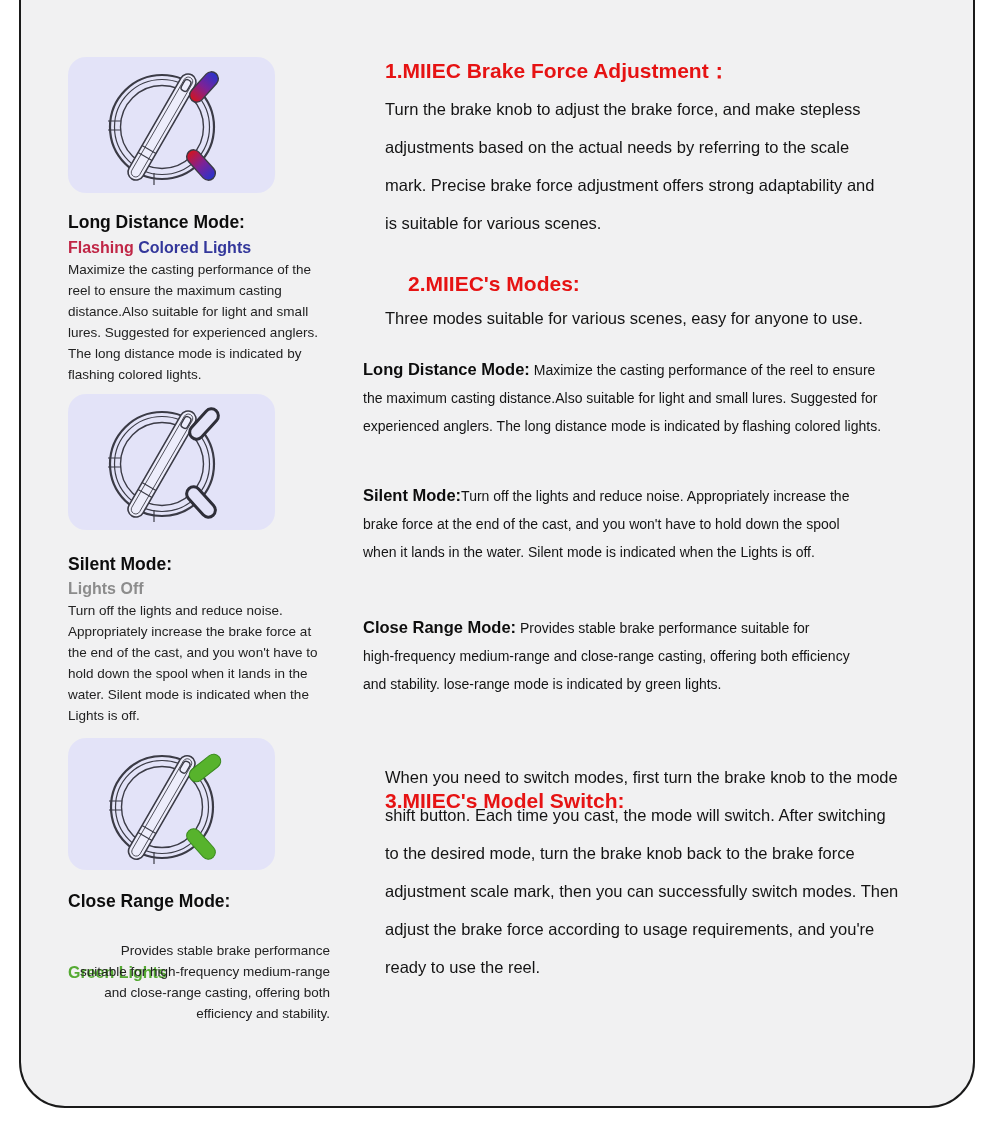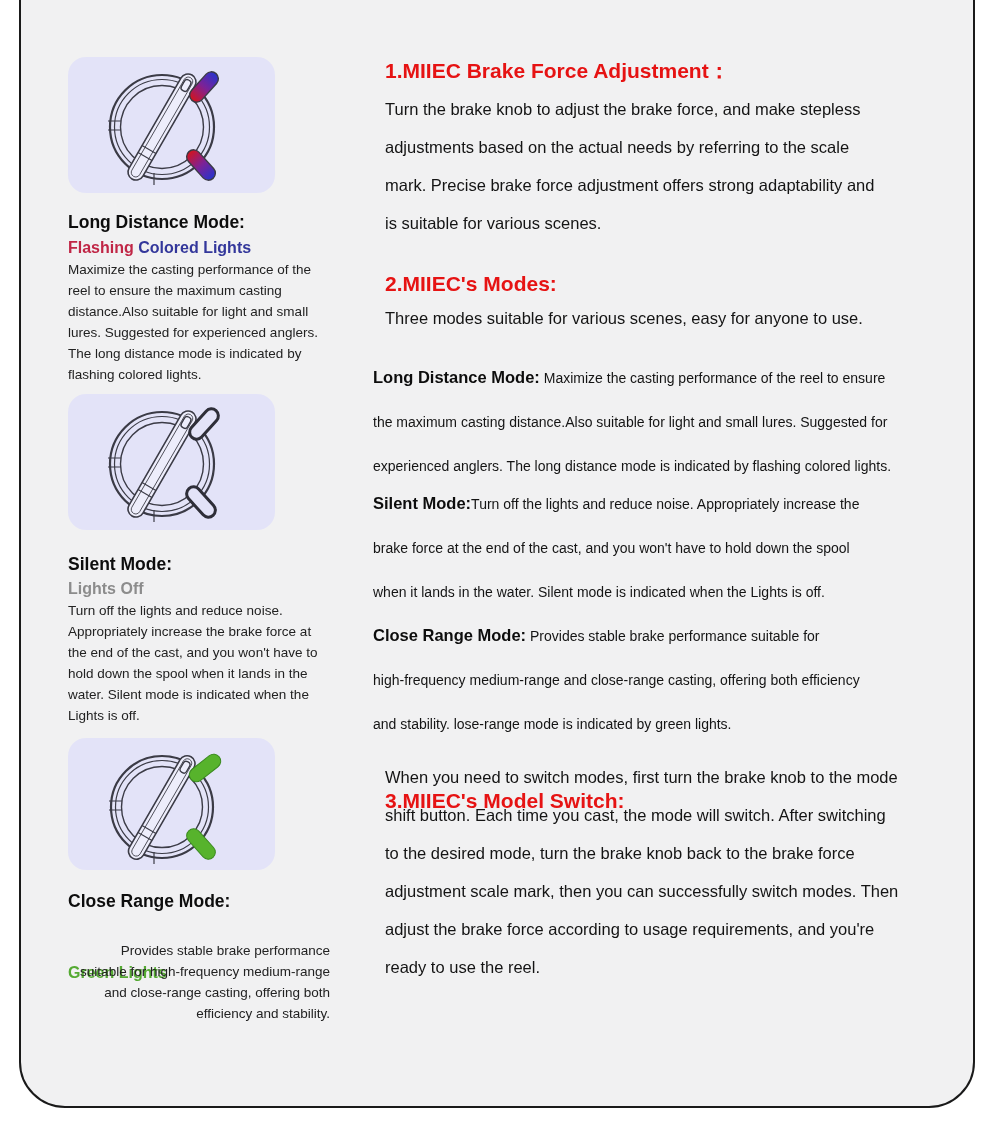--- a/index.html
+++ b/index.html
@@ -47,22 +47,22 @@
   .r-para{
     position:absolute;left:385px;width:568px;
     font-size:16.5px;line-height:38px;color:#141414;
     white-space:pre-line;
   }
   .r-intro{
     position:absolute;left:385px;width:575px;
     font-size:16.5px;line-height:24px;color:#141414;white-space:nowrap;
   }
   .r-mode{
-    position:absolute;left:373px;width:572px;
-    font-size:14px;line-height:44px;color:#141414;
+    position:absolute;left:363px;width:572px;
+    font-size:14px;line-height:28px;color:#141414;
     white-space:pre-line;
   }
   .r-mode .lead{
     font-size:16.5px;font-weight:bold;color:#0d0d0d;
   }
 </style>
 </head>
 <body>
 
 <div class="panel"></div>
@@ -178,21 +178,21 @@
 suitable for high-frequency medium-range
 and close-range casting, offering both
 efficiency and stability.</div>
 
 <div class="r-head" style="top:59px;">1.MIIEC Brake Force Adjustment：</div>
 <div class="r-para" style="top:90px;">Turn the brake knob to adjust the brake force, and make stepless
 adjustments based on the actual needs by referring to the scale
 mark. Precise brake force adjustment offers strong adaptability and
 is suitable for various scenes.</div>
 
-<div class="r-head" style="top:272px;">2.MIIEC's Modes:</div>
+<div class="r-head" style="top:272px;margin-left:23px;">2.MIIEC's Modes:</div>
 <div class="r-intro" style="top:306px;">Three modes suitable for various scenes, easy for anyone to use.</div>
 
 <div class="r-mode" style="top:355px;"><span class="lead">Long Distance Mode:</span><span> Maximize the casting performance of the reel to ensure
 the maximum casting distance.Also suitable for light and small lures. Suggested for
 experienced anglers. The long distance mode is indicated by flashing colored lights.</span></div>
 
 <div class="r-mode" style="top:481px;"><span class="lead">Silent Mode:</span><span>Turn off the lights and reduce noise. Appropriately increase the
 brake force at the end of the cast, and you won't have to hold down the spool
 when it lands in the water. Silent mode is indicated when the Lights is off.</span></div>
 

